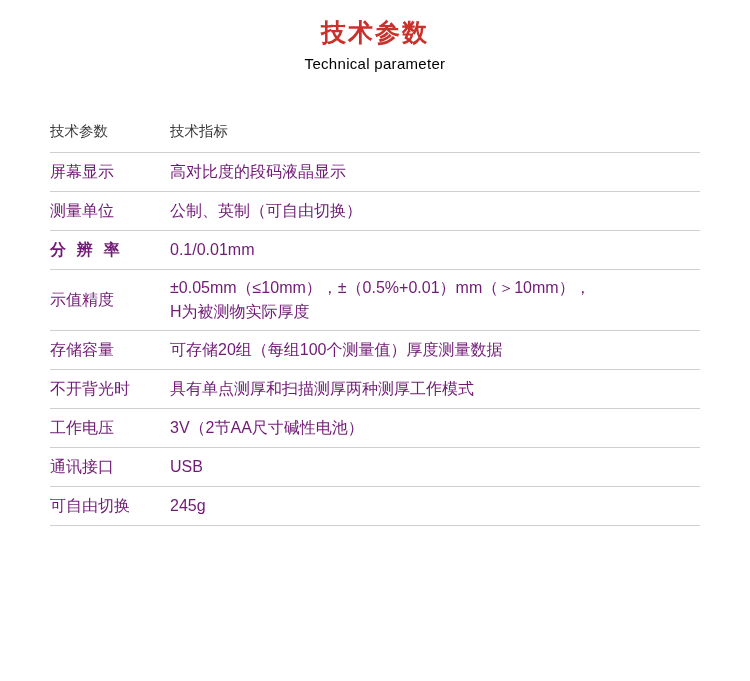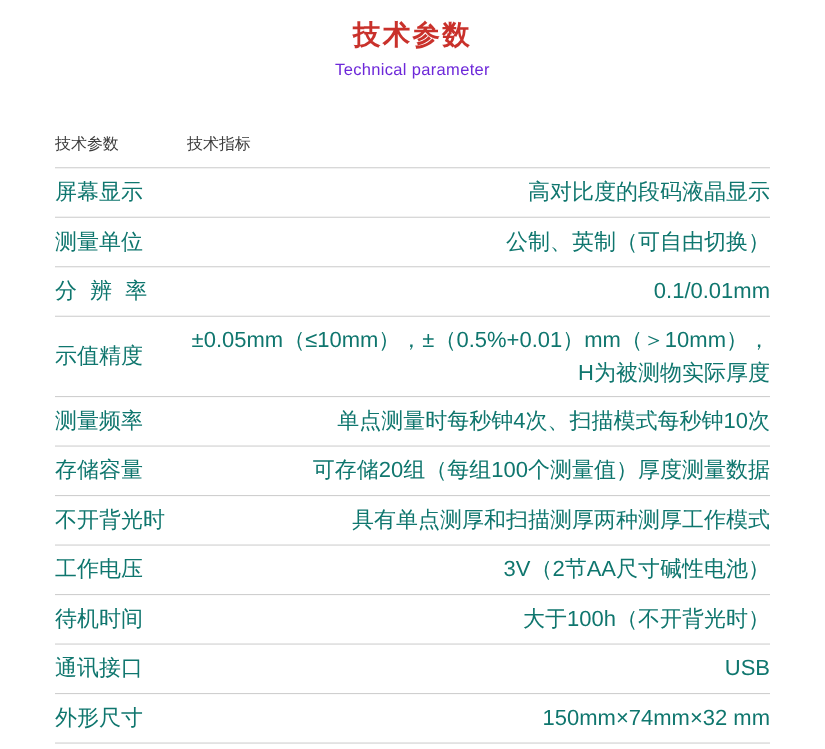--- a/index.html
+++ b/index.html
@@ -26,63 +26,63 @@
   }
   .title-cn {
     font-size: 25px;
     font-weight: bold;
     color: #c9312b;
     letter-spacing: 2px;
     line-height: 1.35;
   }
   .title-en {
     font-size: 15px;
-    color: #6d28d9;
+    color: #000000;
     margin-top: 5px;
     letter-spacing: 0.3px;
   }
   .table-wrap {
     margin: 0 auto;
     padding-top: 42px;
     width: 650px;
   }
   table.spec {
     width: 100%;
     border-collapse: collapse;
     table-layout: fixed;
   }
   table.spec col.c1 { width: 120px; }
   table.spec col.c2 { width: 530px; }
   table.spec td {
     vertical-align: middle;
-    font-size: 20px;
-    color: #0f766e;
+    font-size: 16px;
+    color: #701a75;
     padding: 7px 0 7px 0;
     border-bottom: 1px solid #cfcfcf;
     line-height: 1.5;
   }
   table.spec tr.head td {
     padding-bottom: 9px;
   }
   td.label {
     padding-right: 14px;
     white-space: nowrap;
   }
   td.value {
     padding-left: 14px;
   }
   .label-inner {
     display: block;
   }
   .lbl-spread {
     letter-spacing: 3.2px;
+    font-weight: bold;
   }
   .value-inner {
     display: block;
-    text-align: right;
   }
   .value-inner .ln {
     display: block;
   }
   tr.tall td {
     padding-top: 6px;
     padding-bottom: 6px;
   }
   tr.head td {
     font-size: 14.5px;
@@ -146,30 +146,20 @@
             </td>
             <td class="value">
               <span class="value-inner">
                 <span class="ln">±0.05mm（≤10mm），±（0.5%+0.01）mm（＞10mm），</span>
                 <span class="ln">H为被测物实际厚度</span>
               </span>
             </td>
           </tr>
           <tr>
             <td class="label">
-              <span class="label-inner">测量频率</span>
-            </td>
-            <td class="value">
-              <span class="value-inner">
-                <span class="ln">单点测量时每秒钟4次、扫描模式每秒钟10次</span>
-              </span>
-            </td>
-          </tr>
-          <tr>
-            <td class="label">
               <span class="label-inner">存储容量</span>
             </td>
             <td class="value">
               <span class="value-inner">
                 <span class="ln">可存储20组（每组100个测量值）厚度测量数据</span>
               </span>
             </td>
           </tr>
           <tr>
             <td class="label">
@@ -186,45 +176,25 @@
               <span class="label-inner">工作电压</span>
             </td>
             <td class="value">
               <span class="value-inner">
                 <span class="ln">3V（2节AA尺寸碱性电池）</span>
               </span>
             </td>
           </tr>
           <tr>
             <td class="label">
-              <span class="label-inner">待机时间</span>
-            </td>
-            <td class="value">
-              <span class="value-inner">
-                <span class="ln">大于100h（不开背光时）</span>
-              </span>
-            </td>
-          </tr>
-          <tr>
-            <td class="label">
               <span class="label-inner">通讯接口</span>
             </td>
             <td class="value">
               <span class="value-inner">
                 <span class="ln">USB</span>
-              </span>
-            </td>
-          </tr>
-          <tr>
-            <td class="label">
-              <span class="label-inner">外形尺寸</span>
-            </td>
-            <td class="value">
-              <span class="value-inner">
-                <span class="ln">150mm×74mm×32 mm</span>
               </span>
             </td>
           </tr>
           <tr>
             <td class="label">
               <span class="label-inner">可自由切换</span>
             </td>
             <td class="value">
               <span class="value-inner">
                 <span class="ln">245g</span>

